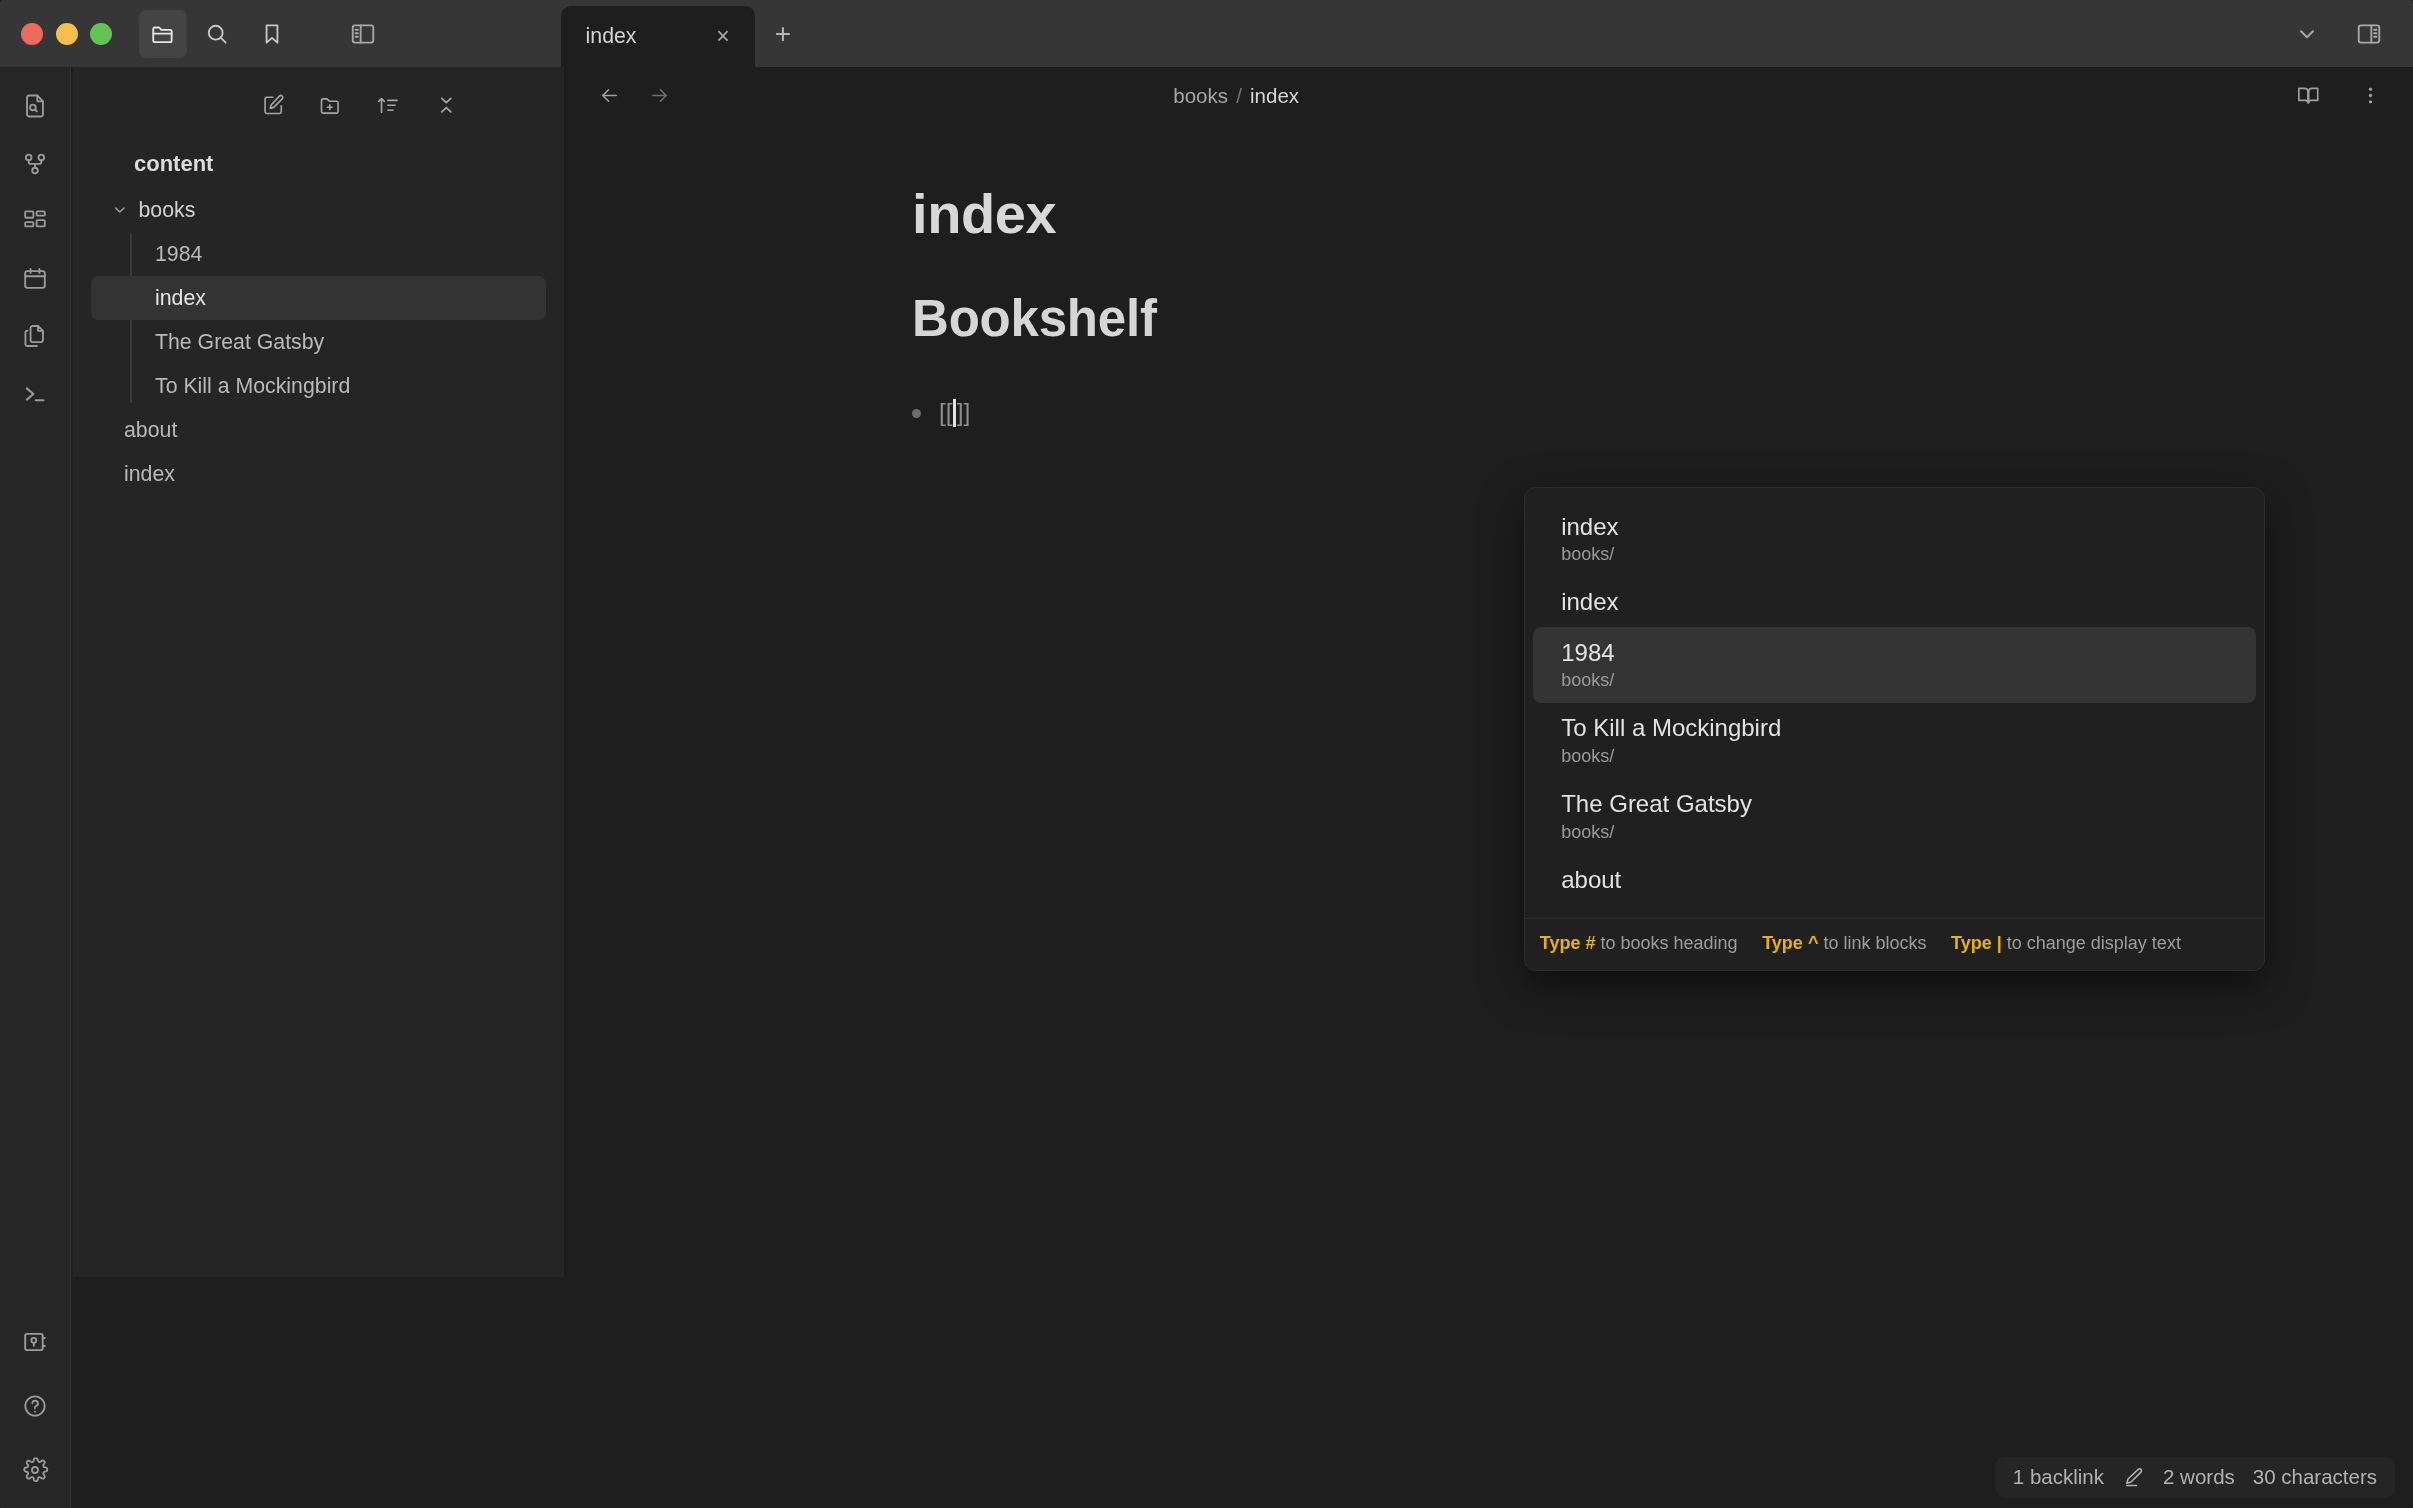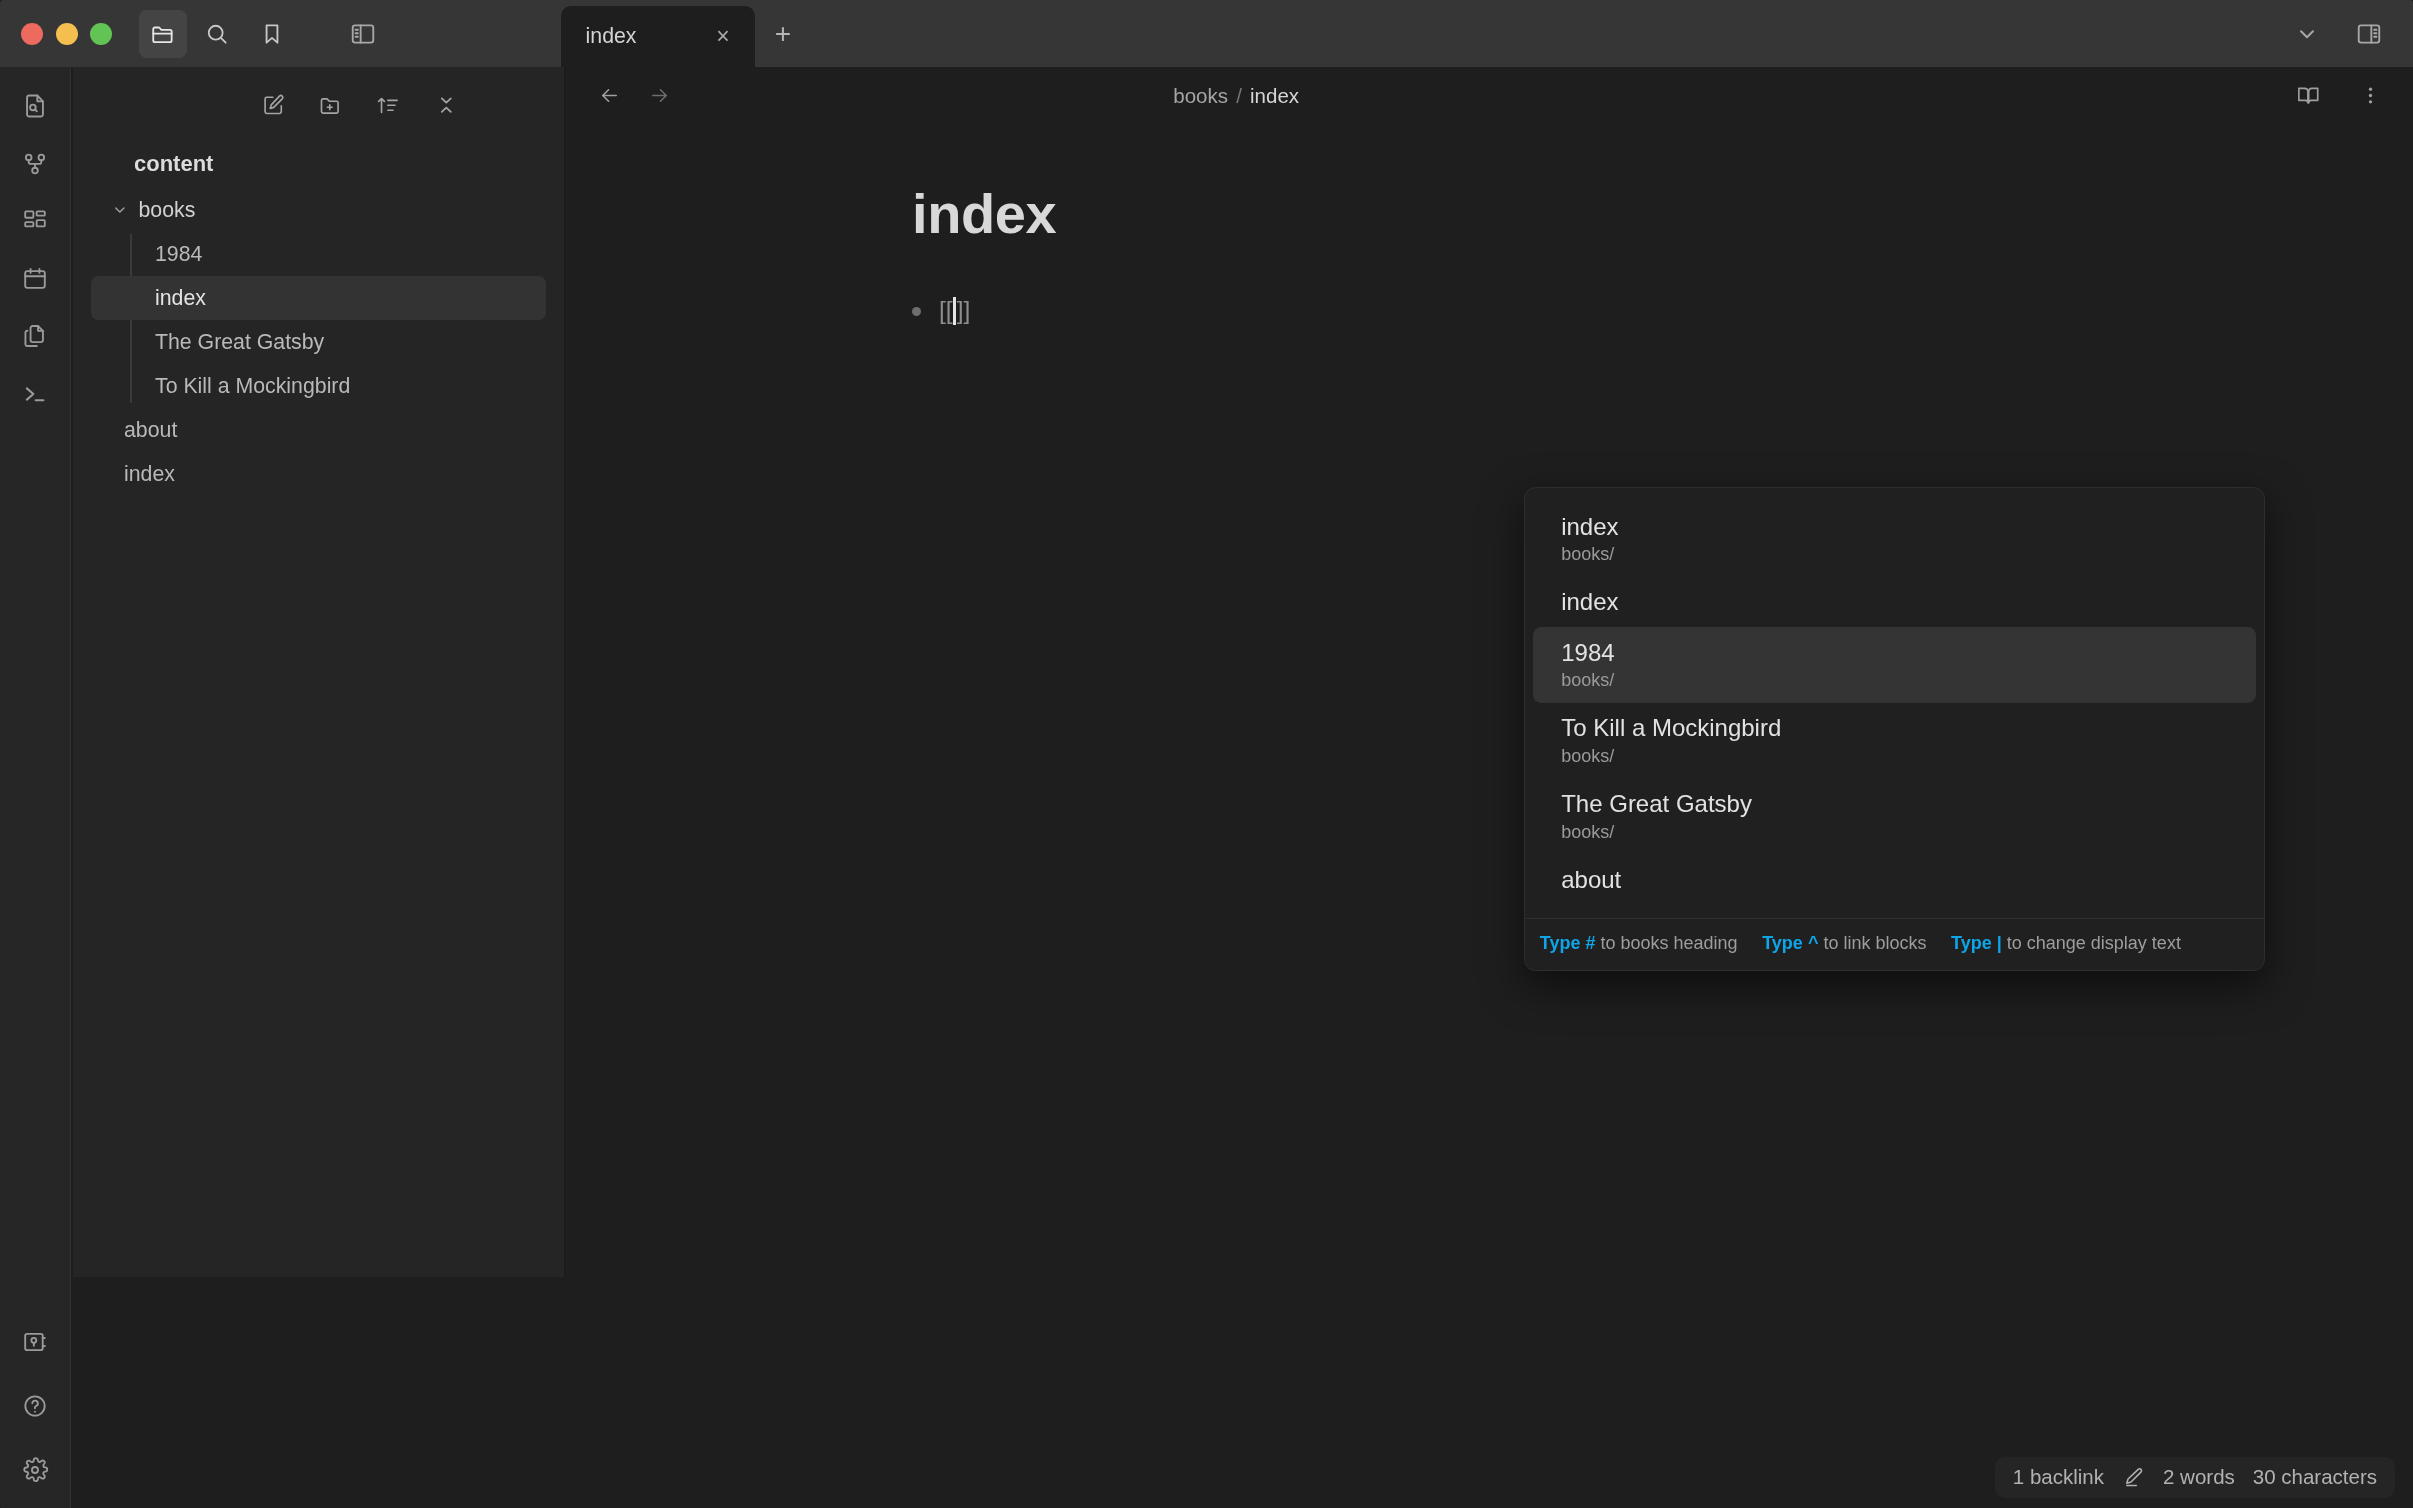--- a/index.html
+++ b/index.html
@@ -195,21 +195,21 @@
   .sg-item.selected { background: #343434; }
   .sg-title { color: #e2e2e2; font-size: 24px; line-height: 1.15; }
   .sg-path { color: #9a9a9a; font-size: 18px; margin-top: 4.1px; }
   .sg-footer {
     margin-top: 13px;
     border-top: 0.8px solid #2e2e2e;
     padding: 14px 21.3px 16.4px 14.8px;
     display: flex; align-items: center; gap: 24.6px;
     color: #9d9d9d; font-size: 18px;
   }
-  .sg-footer b { color: #0ea5e9; font-weight: 700; }
+  .sg-footer b { color: #eab308; font-weight: 700; }
 
   
   .statusbar {
     position: absolute; right: 18px; bottom: 11.5px;
     display: flex; align-items: center; gap: 18px;
     background: #252525;
     border-radius: 9.9px;
     padding: 8.2px 18px;
     color: #b2b2b2; font-size: 20.5px;
   }
@@ -509,20 +509,21 @@
                 <circle cx="12" cy="12" r="1.7"></circle>
                 <circle cx="12" cy="18.6" r="1.7"></circle>
             </svg>
           </span>
         </div>
       </div>
     </div>
 
     <div class="doc">
       <div class="doc-title">index</div>
+      <div class="doc-h1">Bookshelf</div>
 
       <div class="bullet-line">
         <span class="bullet-dot"></span>
         <span class="link-brackets">[[</span>
         <span class="caret"></span>
         <span class="link-brackets">]]</span>
       </div>
     </div>
 
     <div class="suggest">

